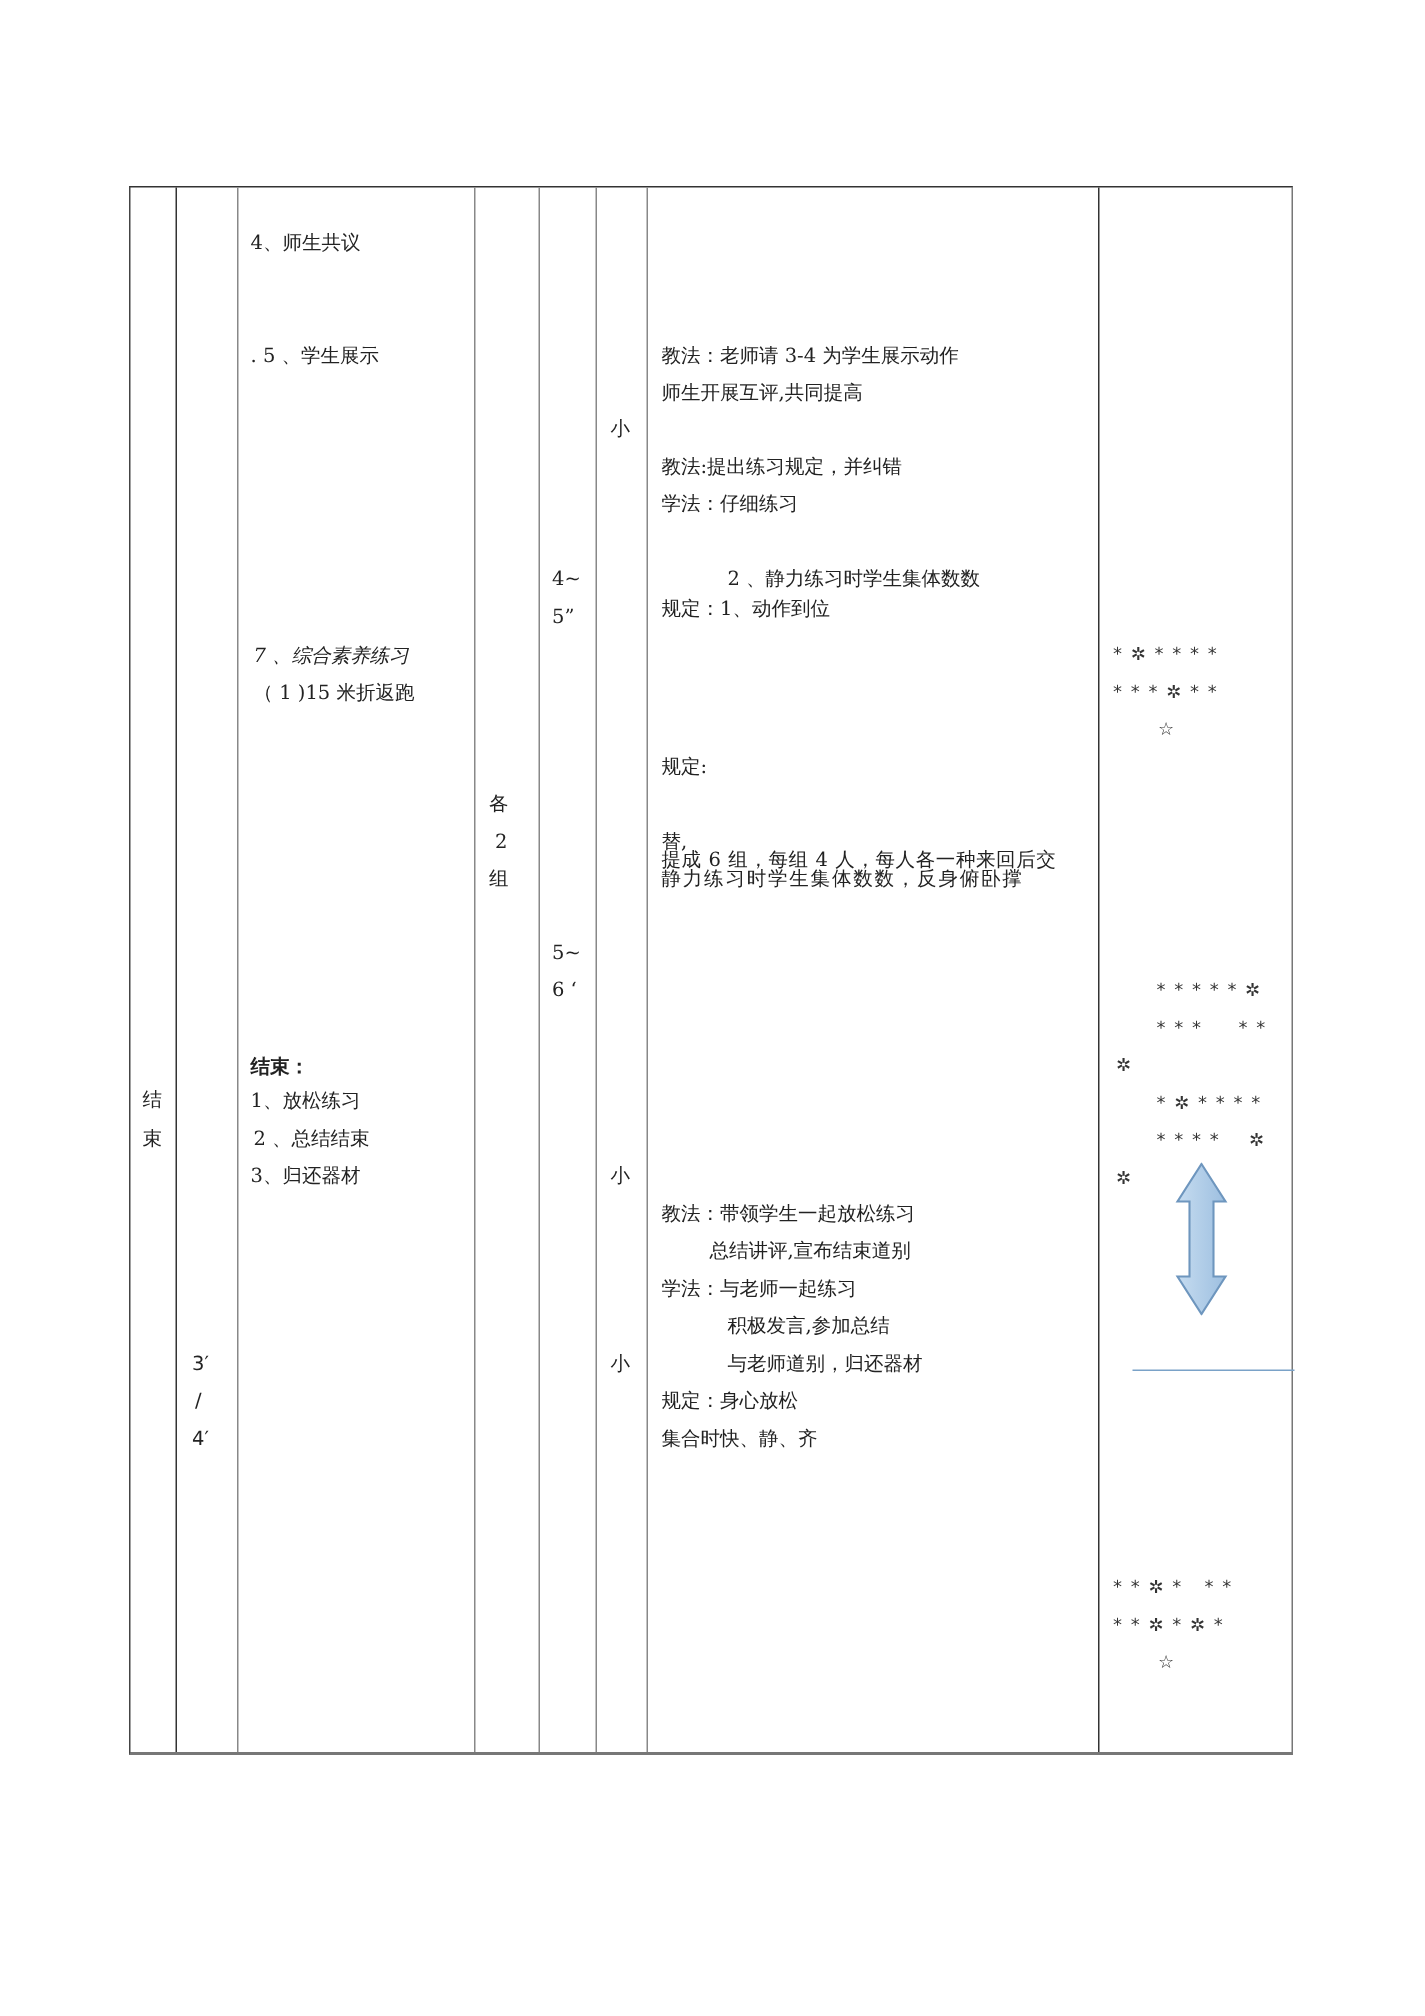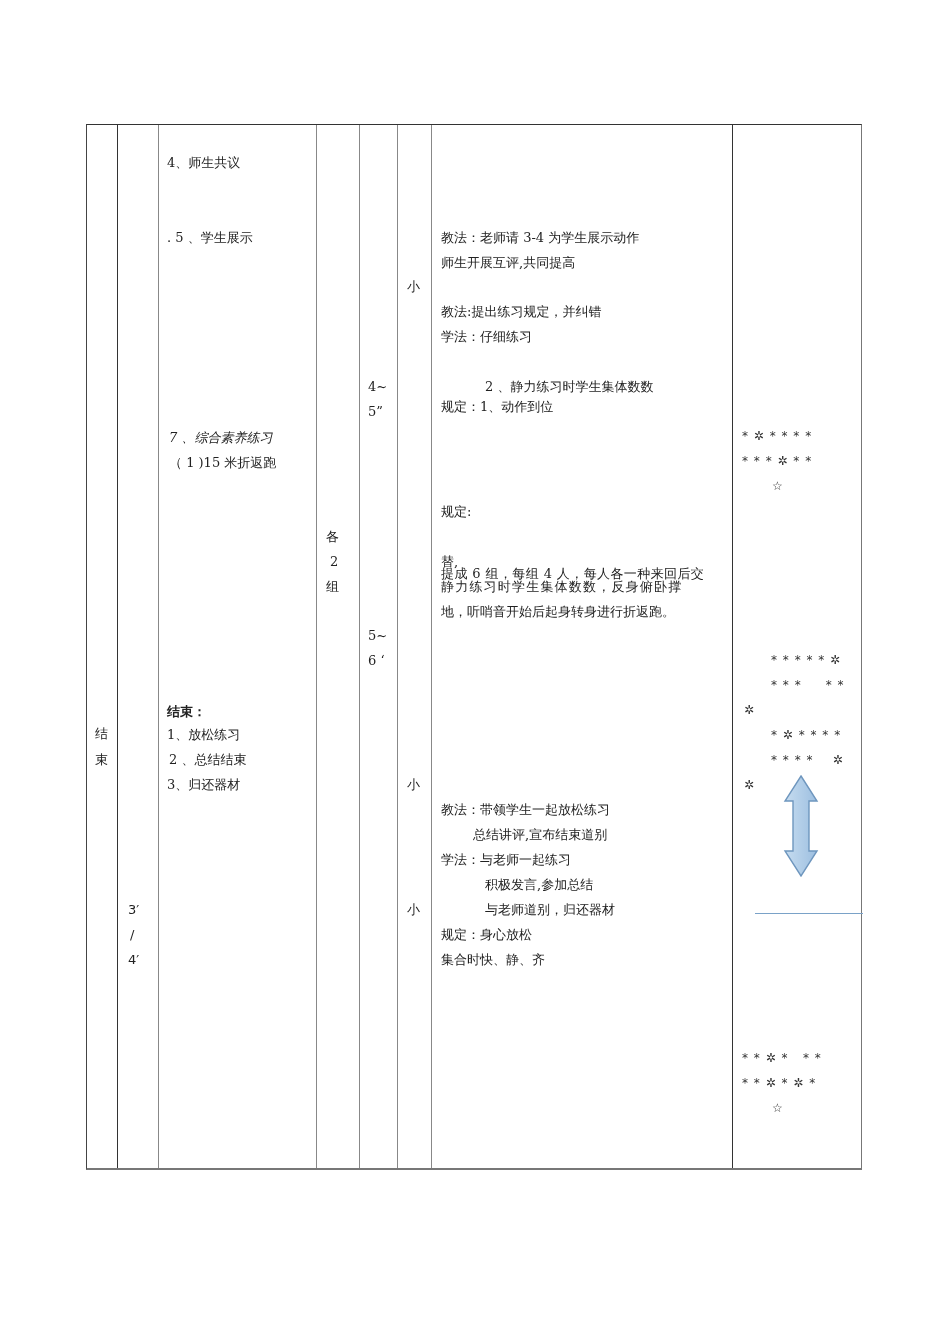--- a/index.html
+++ b/index.html
@@ -65,21 +65,20 @@
     <div class="t" style="left:354px; top:125px;text-align:right;">师生开展互评,共同提高</div>
     <div class="t" style="left:354px; top:174px;">教法:提出练习规定，并纠错</div>
     <div class="t" style="left:354px; top:199px;">学法：仔细练习</div>
     <div class="t" style="left:354px; top:224px;margin-top:45px;">规定：1、动作到位</div>
     <div class="t" style="left:398px; top:249px;">2 、静力练习时学生集体数数</div>
 
     <div class="t" style="left:354px; top:374px;">规定:</div>
     <div class="t" style="left:354px; top:399px; letter-spacing:0.4px;margin-top:37px;">提成 6 组，每组 4 人，每人各一种来回后交</div>
     <div class="t" style="left:354px; top:424px;">替,</div>
     <div class="t" style="left:354px; top:449px; letter-spacing:1.2px;">静力练习时学生集体数数，反身俯卧撑</div>
-    <div class="t" style="left:354px; top:474px;">地，听哨音开始后起身转身进行折返跑。</div>
 
     <div class="t" style="left:354px; top:672px;">教法：带领学生一起放松练习</div>
     <div class="t" style="left:386px; top:697px;">总结讲评,宣布结束道别</div>
     <div class="t" style="left:354px; top:722px;">学法：与老师一起练习</div>
     <div class="t" style="left:398px; top:747px;">积极发言,参加总结</div>
     <div class="t" style="left:398px; top:772px;">与老师道别，归还器材</div>
     <div class="t" style="left:354px; top:797px;">规定：身心放松</div>
     <div class="t" style="left:354px; top:822px;">集合时快、静、齐</div>
 
     <div class="stars" style="left:655px; top:299px;">* ✲ * * * *</div>

